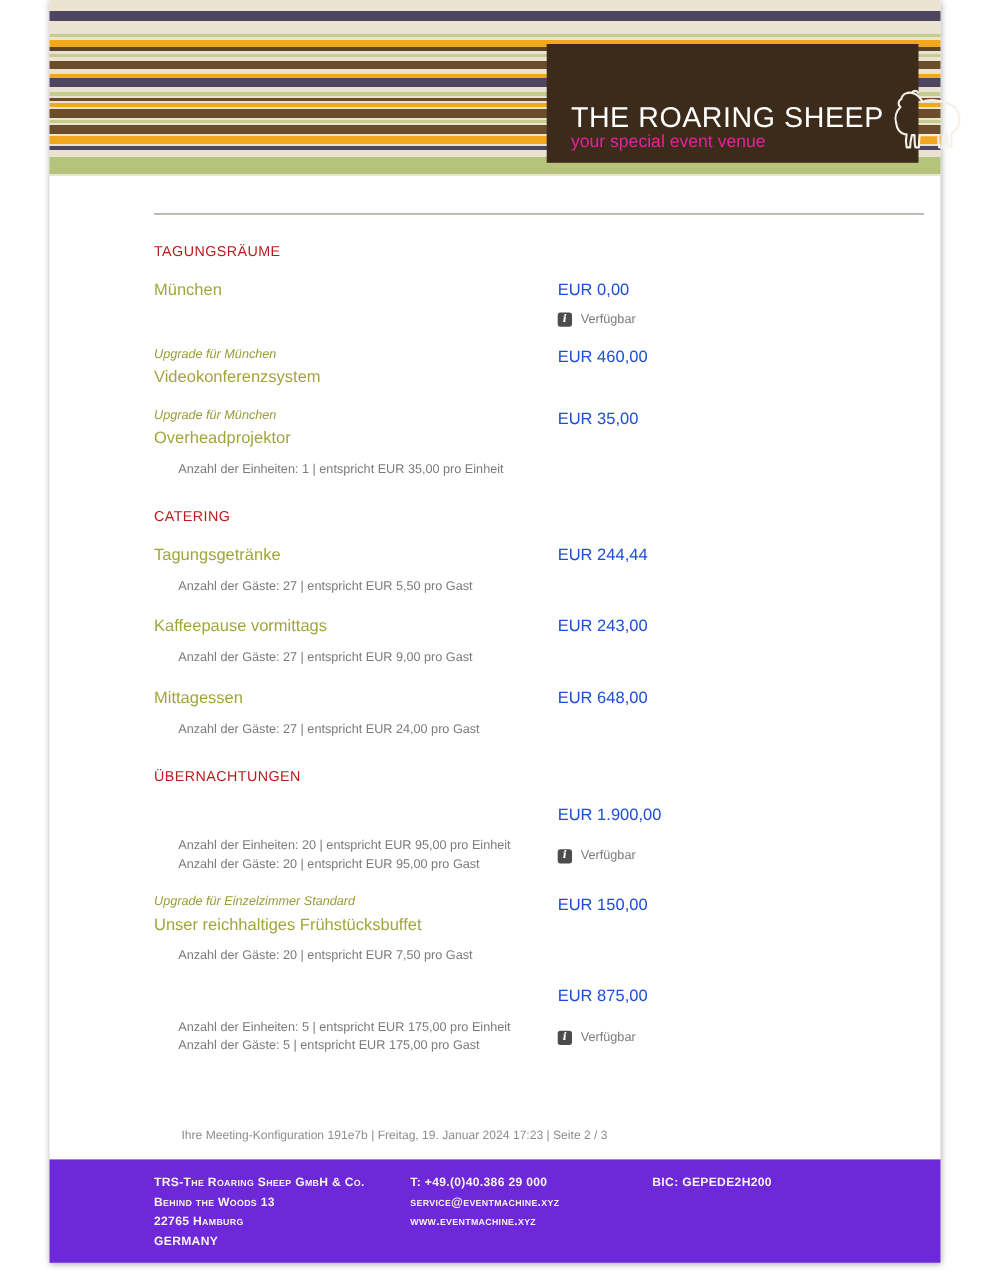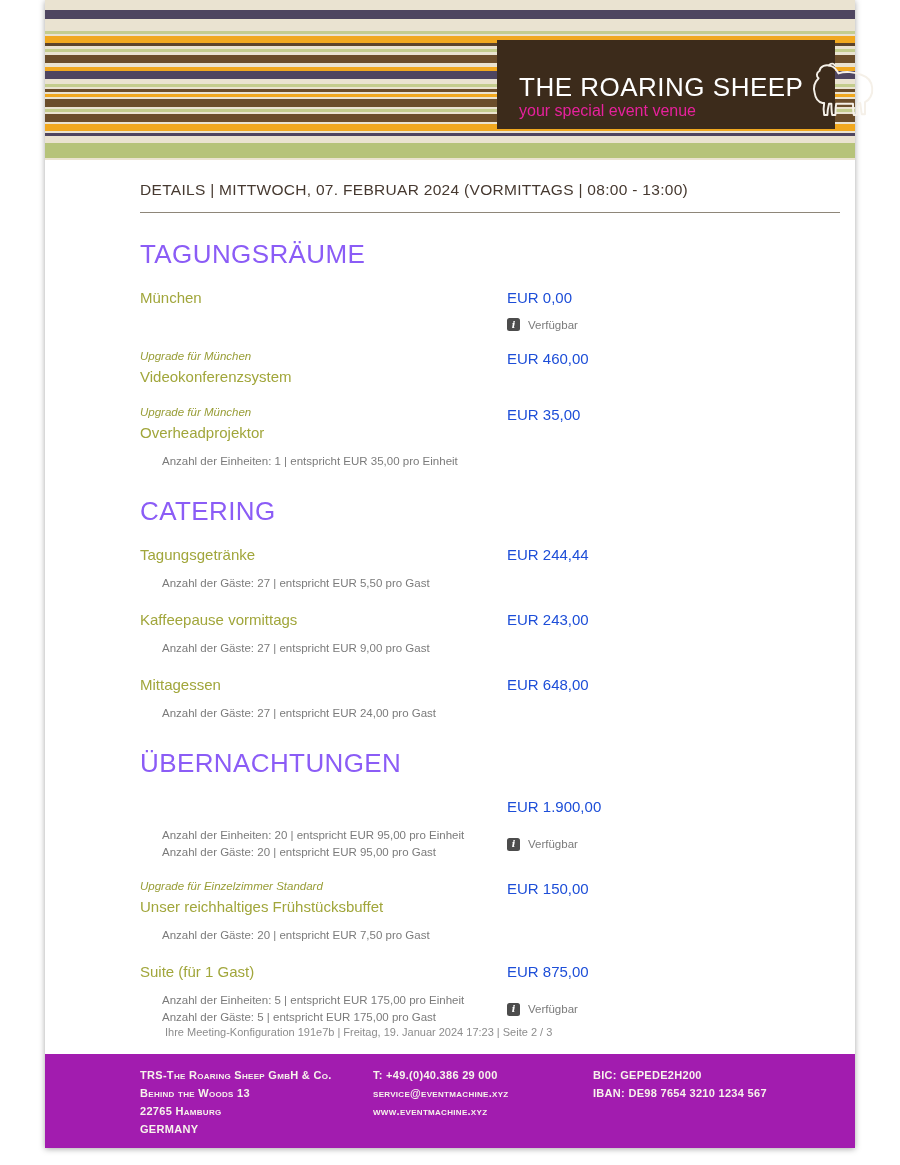--- a/index.html
+++ b/index.html
@@ -37,51 +37,51 @@
       #c4cd8e 109px,#c4cd8e 112px,
       #eae3d1 112px,#eae3d1 114px,
       #6b4d2b 114px,#6b4d2b 122px,
       #eae3d1 122px,#eae3d1 124px,
       #f1a81f 124px,#f1a81f 131px,
       #eae3d1 131px,#eae3d1 133px,
       #4e4560 133px,#4e4560 136px,
       #eae3d1 136px,#eae3d1 143px,
       #b6c37a 143px,#b6c37a 158px,
       #eae3d1 158px,#eae3d1 160px); }
-  .logo-box { position:absolute; left:452px; top:40px; width:338px; height:89px;
+  .logo-box { position:absolute; left:452px; top:40px; width:338px; height:108px;
     background:#3c2b1b; display:flex; align-items:flex-end; padding:0 12px 9px 22px; }
   .logo-text { flex:1 1 auto; }
   .brand { color:#fff; font-size:26px; letter-spacing:.5px; line-height:28px; white-space:nowrap; }
   .tagline { color:#e7219c; font-size:16px; line-height:18px; margin-top:1px; }
   .sheep { flex:0 0 auto; width:80px; height:62px; margin-left:2px; }
 
   
   .main { flex:1 1 auto; min-height:0; overflow:hidden; padding:21px 15px 0 95px; }
   .doc-title { color:#463930; font-size:15.5px; letter-spacing:.3px; font-weight:400; }
   .rule { border:none; border-top:1px solid #8e8679; margin-top:13px; }
 
-  .sec-heading { color:#8b5cf6; font-size:26px; font-weight:400; letter-spacing:.4px; margin-top:26px; }
+  .sec-heading { color:#b91c1c; font-size:13px; font-weight:400; letter-spacing:.4px; margin-top:26px; }
 
   .item { display:grid; grid-template-columns:367px 1fr; margin-top:18px; }
   .item .l { grid-column:1; }
   .item .r { grid-column:2; }
   .upgrade { color:#989d36; font-size:11.5px; line-height:14px; margin-bottom:4px;font-style:italic; }
   .name  { color:#a1a63b; font-size:15px; line-height:20px; }
   .price { color:#1d4ed8; font-size:15px; line-height:20px; }
   .details { margin-top:10px; padding-left:22px; color:#7b7b7b; font-size:11.5px; line-height:17px; }
   .badge-row { margin-top:10px; display:flex; align-items:center; gap:8px; }
   .badge { width:13px; height:13px; background:#4c4c4c; border-radius:2.5px; display:inline-flex;
            align-items:center; justify-content:center; }
   .badge .i { color:#fff; font-family:"DejaVu Serif", serif; font-style:italic; font-weight:bold;
               font-size:9.5px; line-height:1; }
   .badge-label { color:#7b7b7b; font-size:11.5px; }
 
   
   .meta { flex:0 0 auto; margin:0 15px 16px 120px; color:#8d8d8d; font-size:11px; }
-  .footer { flex:0 0 auto; height:94px; background:#a21caf; color:#f7f3ec;
+  .footer { flex:0 0 auto; height:94px; background:#6d28d9; color:#f7f3ec;
             display:flex; padding:12px 10px 0 95px; }
   .footer .col { font-size:11px; font-weight:bold; font-variant:small-caps;
                  letter-spacing:.3px; line-height:18px; }
   .footer .c1 { width:233px; }
   .footer .c2 { width:220px; }
   .footer .c3 { flex:1 1 auto; }
 </style>
 </head>
 <body>
 
@@ -101,21 +101,20 @@
                    L60,56 C60,61 60,66 61,70 L65,70 C65,65 65,61 66,56
                    L69,55 C70,60 70,65 71,69 L75,69 C75,64 75,59 75,54
                    C81,51 85,44 84,36 C83,28 78,22 71,20 C62,16 50,15 42,18 C39,13 36,10 33,9 Z"></path>
           <path d="M30,8 C32,5 36,5 37,8"></path>
         </g>
       </svg>
     </div>
   </div>
 
   <div class="main">
-    <div class="doc-title">DETAILS | MITTWOCH, 07. FEBRUAR 2024 (VORMITTAGS | 08:00 - 13:00)</div>
     <hr class="rule">
 
     <h2 class="sec-heading">TAGUNGSRÄUME</h2>
 
     <div class="item">
       <div class="l">
           <div class="name">München</div>
         </div>
       <div class="r">
           <div class="price">EUR 0,00</div>
@@ -214,23 +213,20 @@
       </div>
       <div class="r">
           <div class="price">EUR 150,00</div>
         </div>
       <div class="l details">
           <div>Anzahl der Gäste: 20 | entspricht EUR 7,50 pro Gast</div>
         </div>
     </div>
 
     <div class="item">
-      <div class="l">
-          <div class="name">Suite (für 1 Gast)</div>
-        </div>
       <div class="r">
           <div class="price">EUR 875,00</div>
         </div>
       <div class="l details">
         <div>Anzahl der Einheiten: 5 | entspricht EUR 175,00 pro Einheit</div>
         <div>Anzahl der Gäste: 5 | entspricht EUR 175,00 pro Gast</div>
       </div>
       <div class="r badge-row">
         <span class="badge">
             <span class="i">i</span>
@@ -249,17 +245,16 @@
       <div>22765 Hamburg</div>
       <div>GERMANY</div>
     </div>
     <div class="col c2">
       <div>T: +49.(0)40.386 29 000</div>
       <div>service@eventmachine.xyz</div>
       <div>www.eventmachine.xyz</div>
     </div>
     <div class="col c3">
       <div>BIC: GEPEDE2H200</div>
-      <div>IBAN: DE98 7654 3210 1234 567</div>
     </div>
   </div>
 
 </div>
 
 </body></html>

